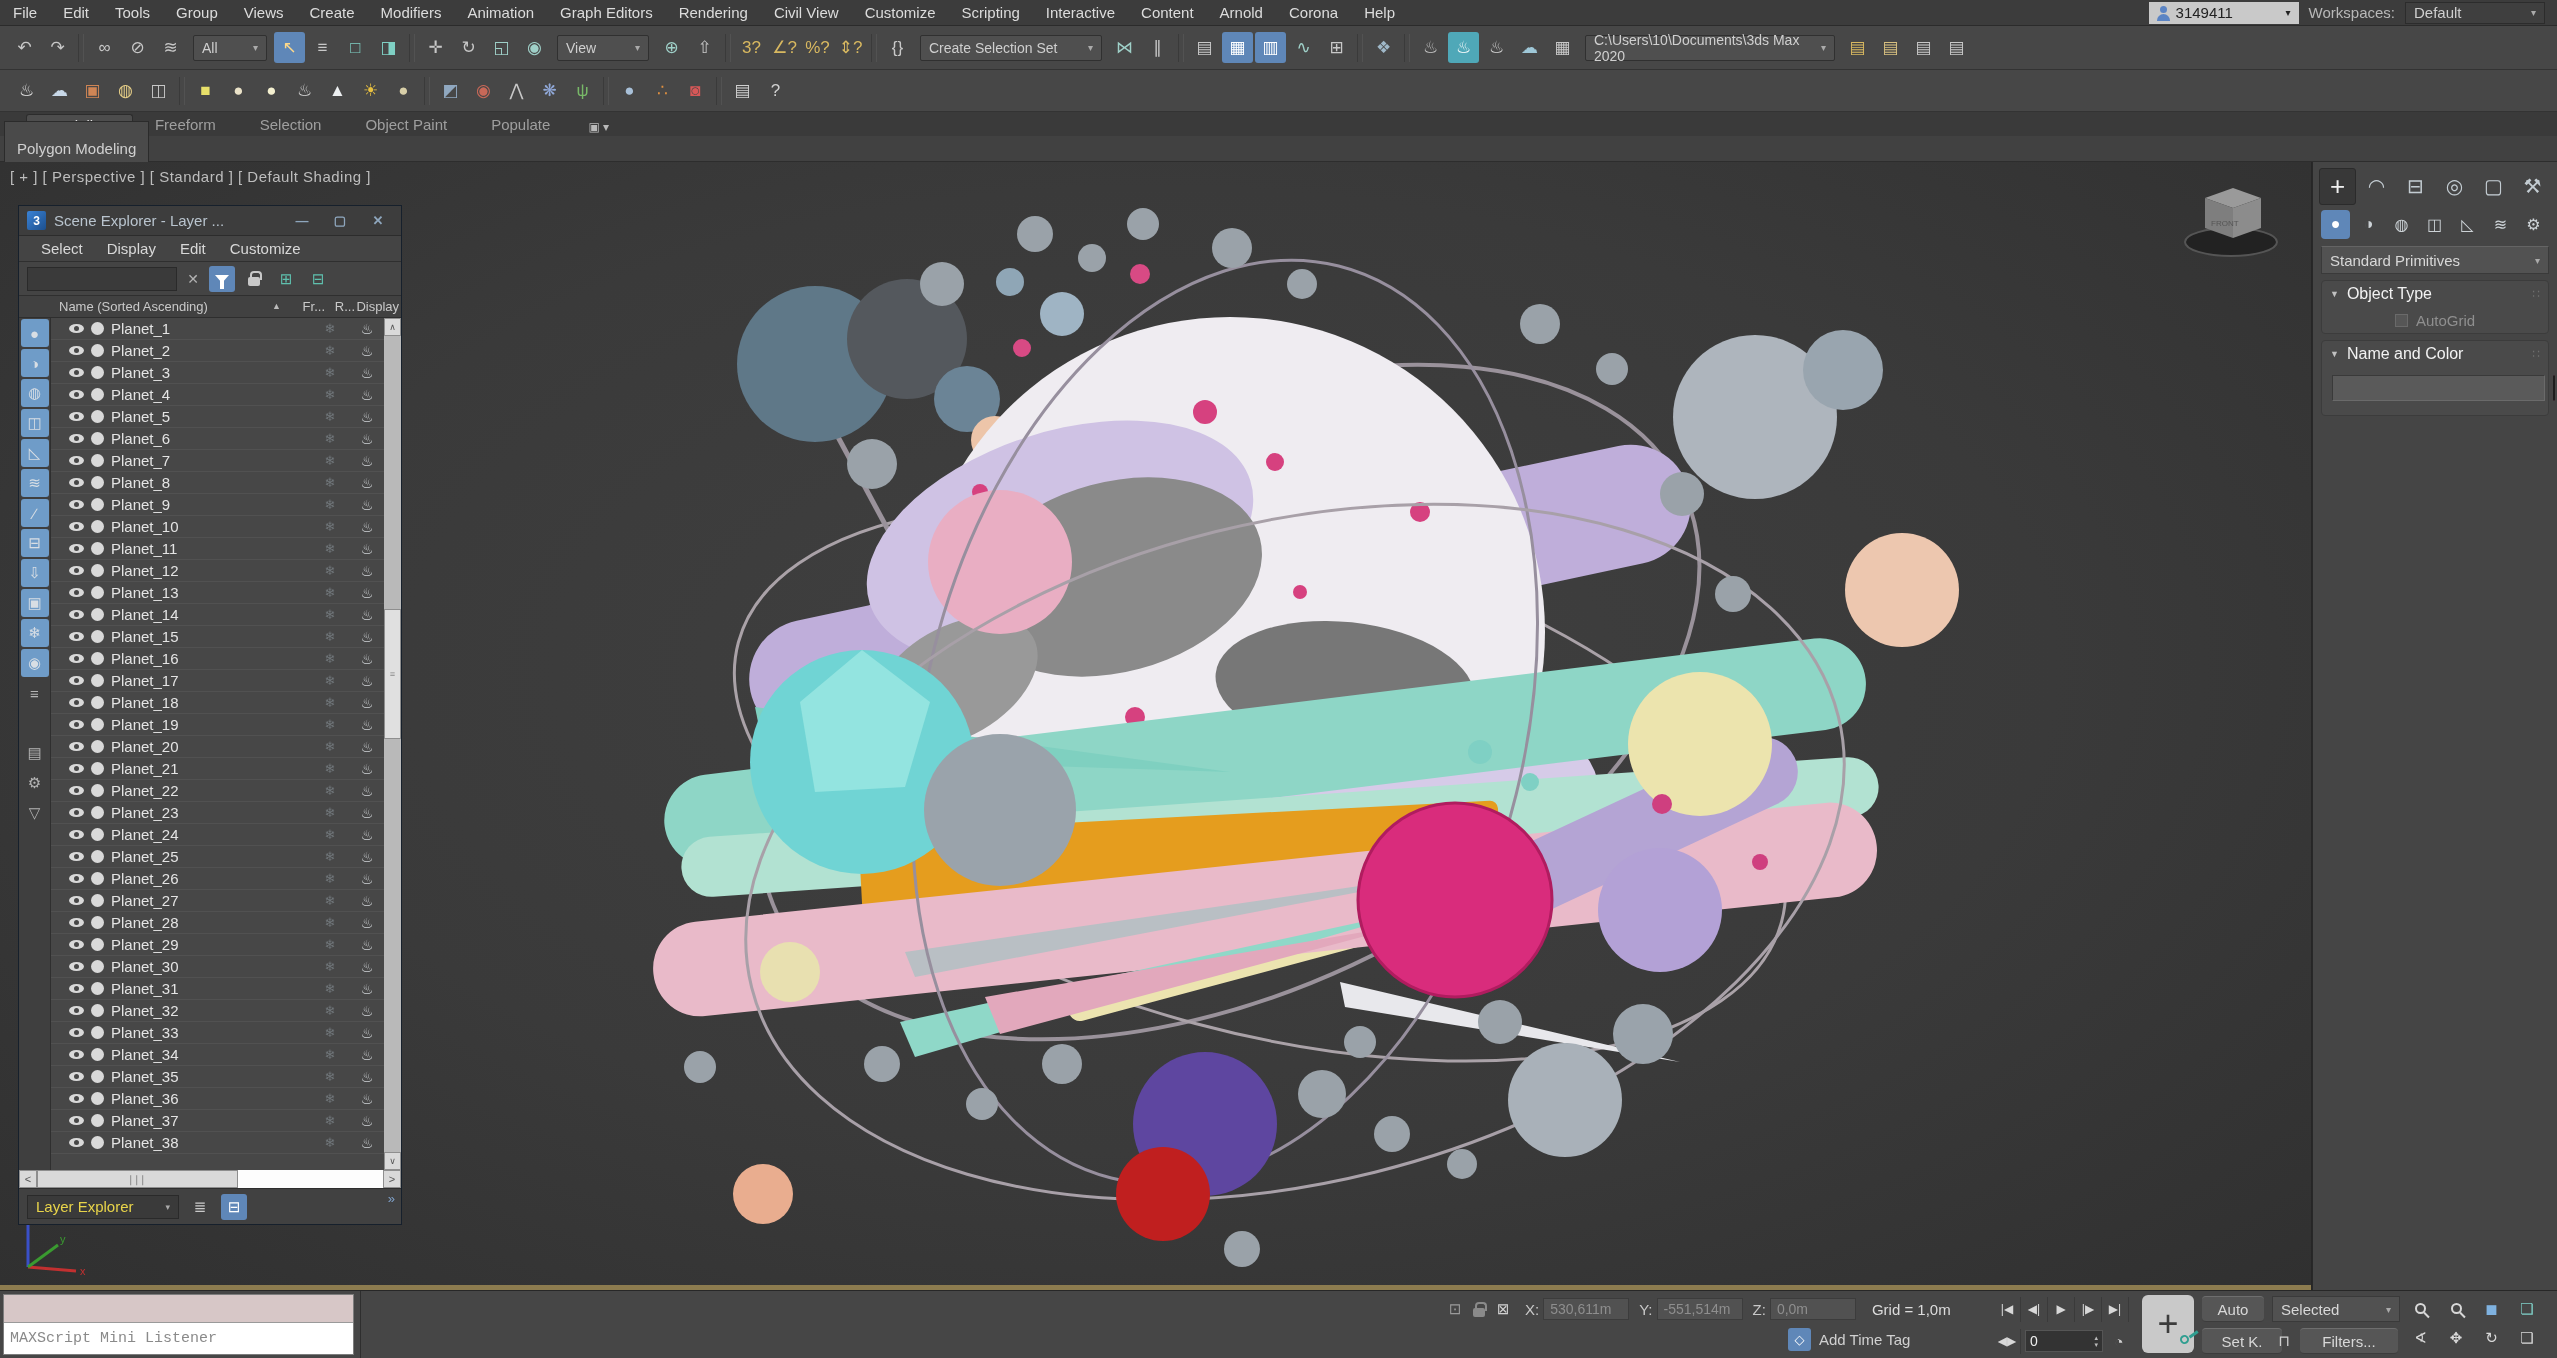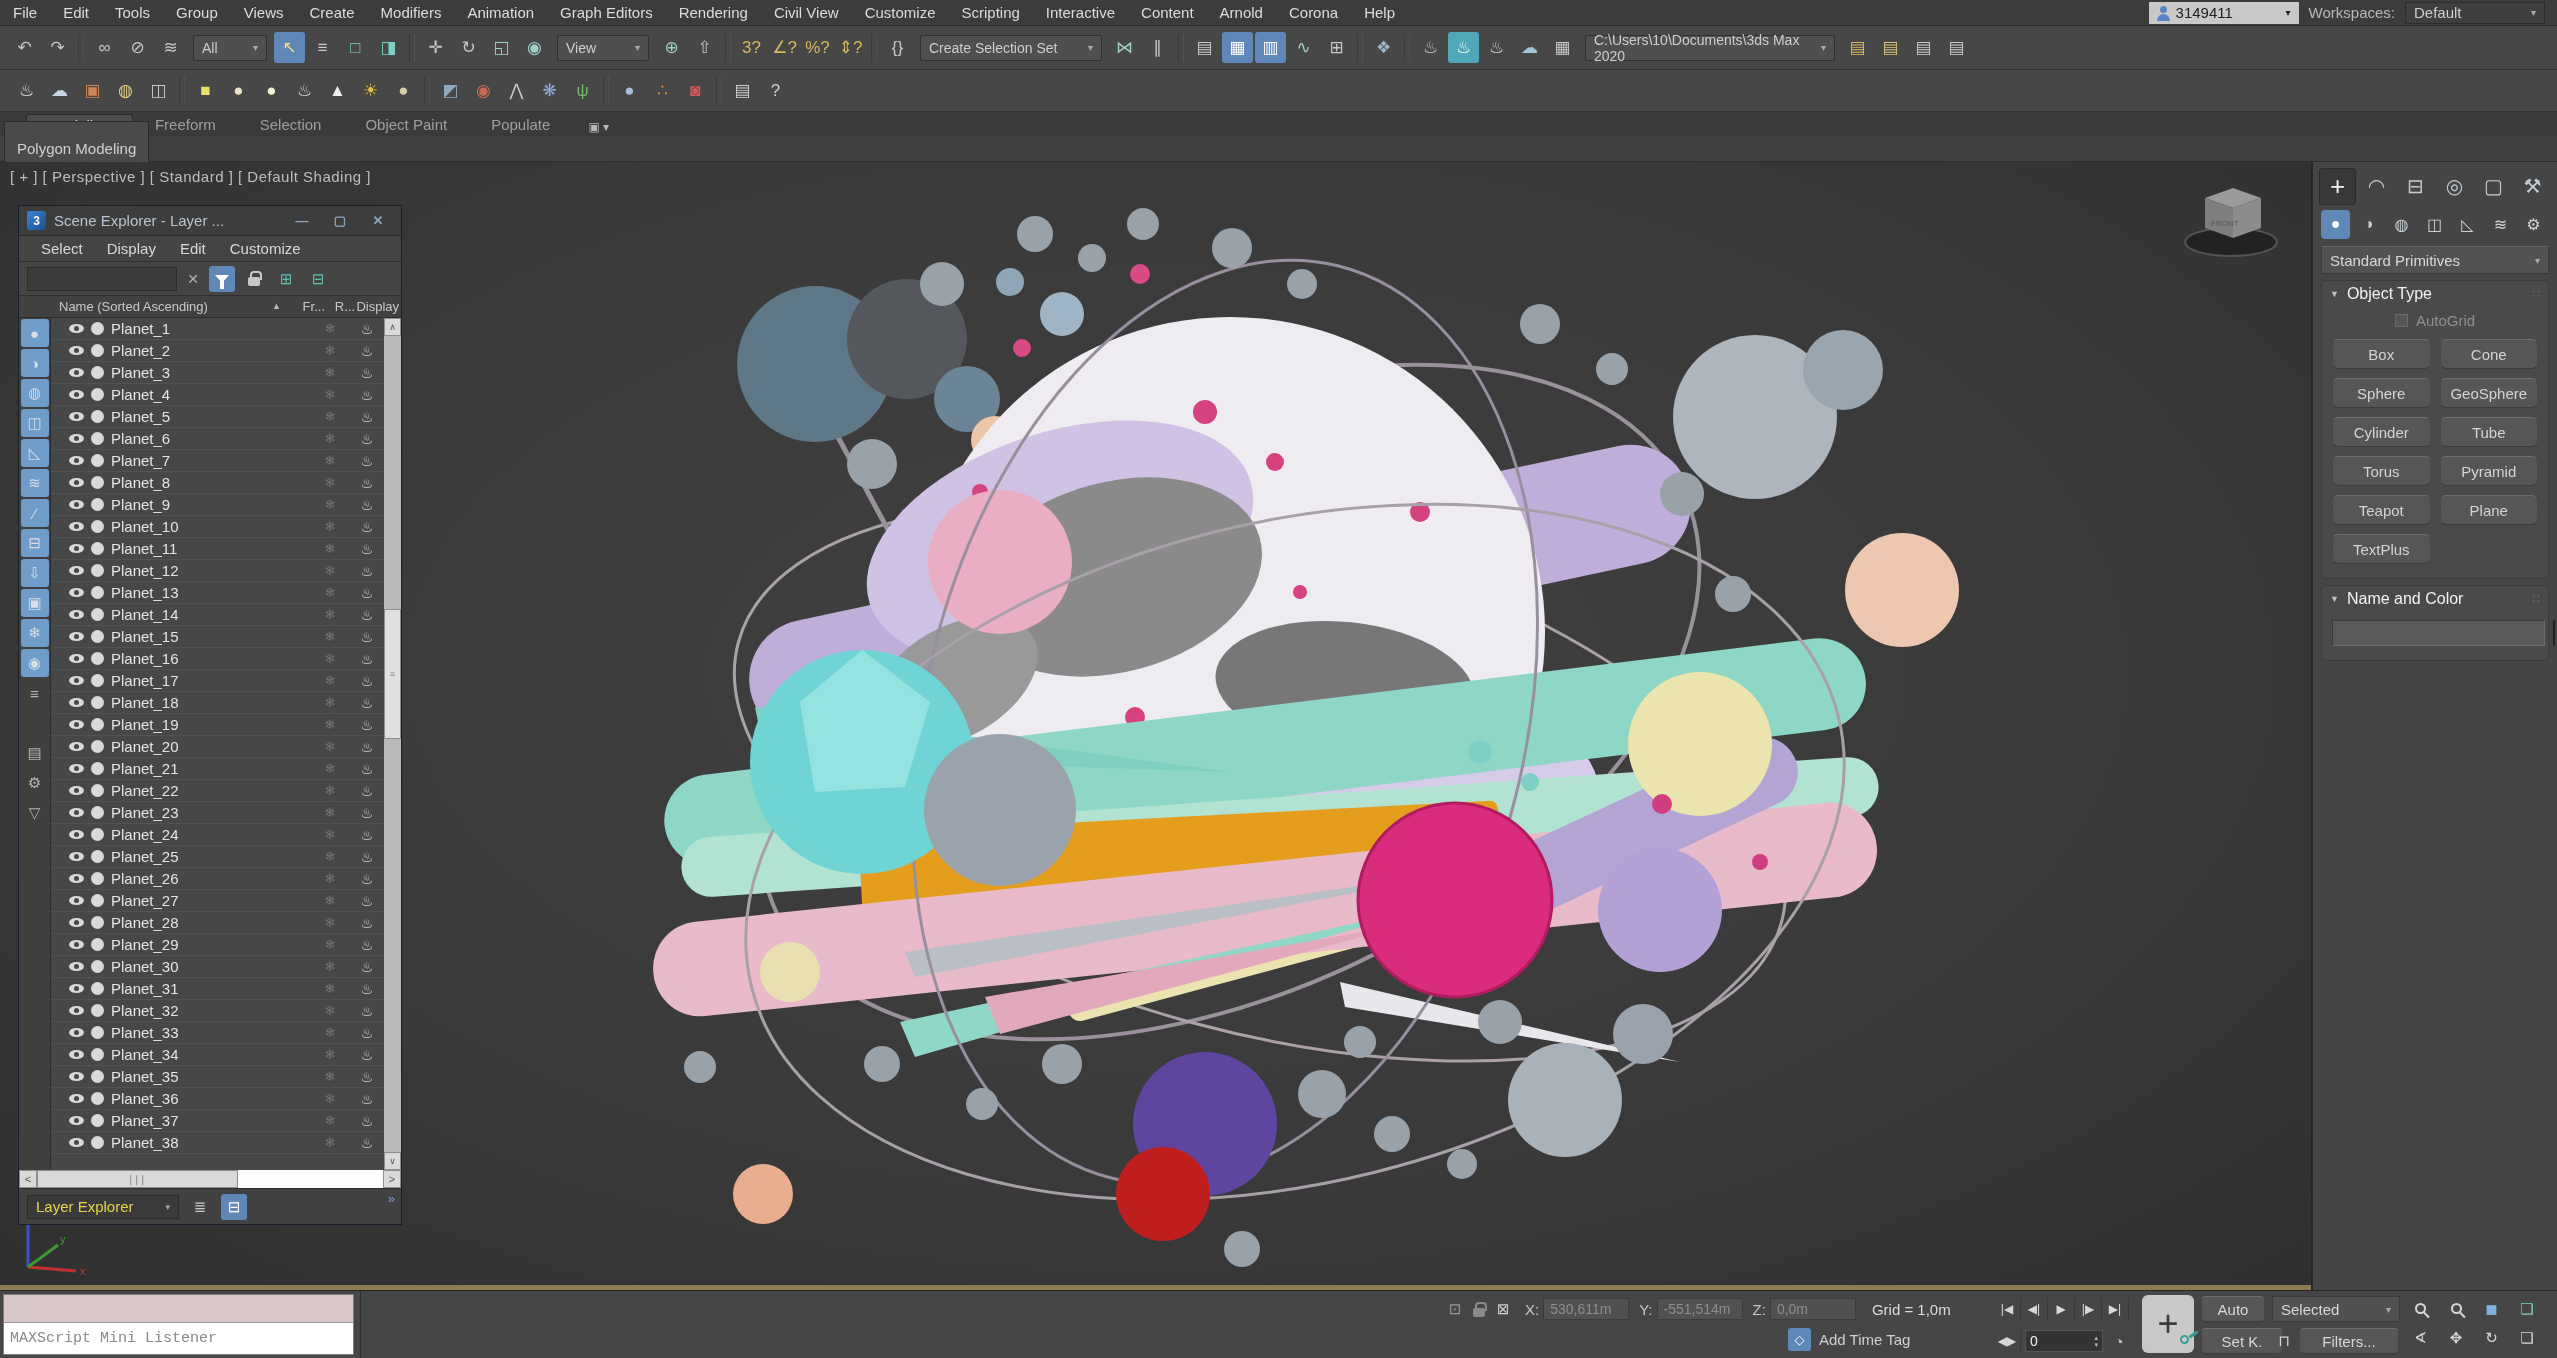--- a/index.html
+++ b/index.html
@@ -872,34 +872,20 @@
   <div class="rollout">
     <div class="rhead">
       <span class="arr">▼</span>
       <span class="rt">Object Type</span>
       <span class="grip">∷</span>
     </div>
     <div class="agrow">
       <span class="agbox"></span>
       <span class="aglabel">AutoGrid</span>
     </div>
-    <div id="otgrid">
-
-    <div class="obtn">Box</div>
-        <div class="obtn">Cone</div>
-        <div class="obtn">Sphere</div>
-        <div class="obtn">GeoSphere</div>
-        <div class="obtn">Cylinder</div>
-        <div class="obtn">Tube</div>
-        <div class="obtn">Torus</div>
-        <div class="obtn">Pyramid</div>
-        <div class="obtn">Teapot</div>
-        <div class="obtn">Plane</div>
-        <div class="obtn">TextPlus</div>
-      </div>
   </div>
   <div class="rollout">
     <div class="rhead">
       <span class="arr">▼</span>
       <span class="rt">Name and Color</span>
       <span class="grip">∷</span>
     </div>
     <div id="ncrow">
       <input value="" style="">
       <span id="colorswatch" style="background: rgb(194, 65, 127);"></span>

